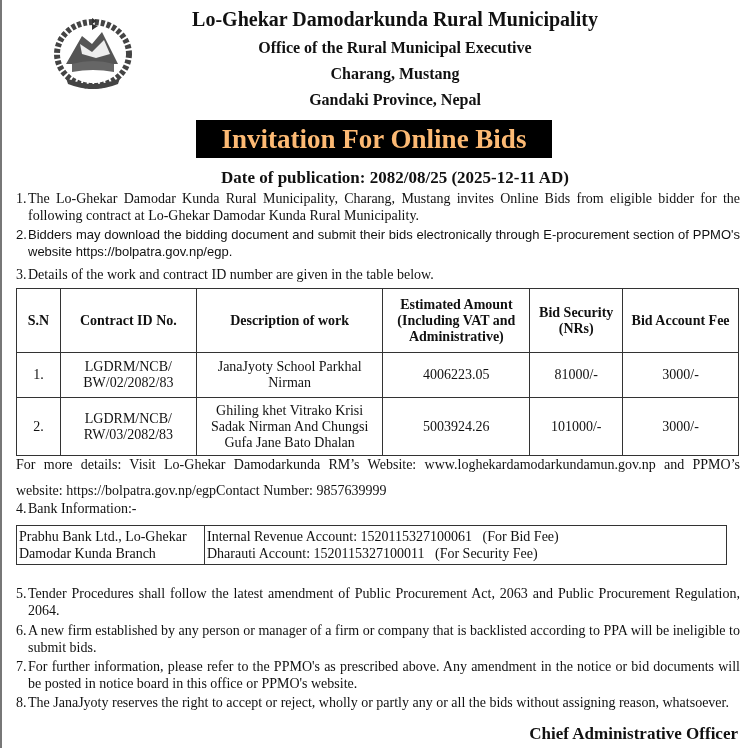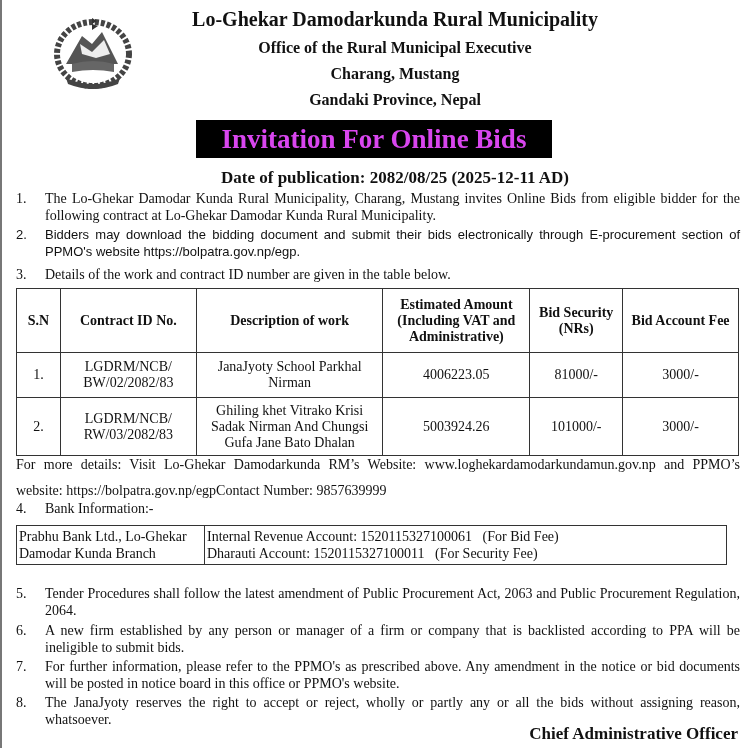--- a/index.html
+++ b/index.html
@@ -6,26 +6,26 @@
   body { width: 750px; height: 748px; position: relative; overflow: hidden;
          font-family: "Liberation Serif", serif; color: #111; }
   .left-rule { position: absolute; left: 0; top: 0; width: 2px; height: 748px; background: #777; }
   .emblem { position: absolute; left: 52px; top: 14px; width: 82px; height: 78px; }
   .hdr { position: absolute; left: 0; width: 750px; text-align: center; font-weight: bold; }
   .h1 { top: 8px; font-size: 20px; left: 20px; }
   .h2 { top: 39px; font-size: 16px; left: 20px; }
   .h3 { top: 65px; font-size: 16px; left: 20px; }
   .h4 { top: 91px; font-size: 16px; left: 20px; }
   .banner { position: absolute; left: 196px; top: 120px; width: 356px; height: 38px; background: #000;
-            color: #d946ef; font-weight: bold; font-size: 27px; text-align: center; line-height: 38px; }
+            color: #fdba74; font-weight: bold; font-size: 27px; text-align: center; line-height: 38px; }
   .pubdate { position: absolute; left: 0; top: 168px; width: 750px; text-align: center; padding-left: 20px;
              font-weight: bold; font-size: 17px; }
   .para { position: absolute; left: 16px; width: 724px; font-size: 14px; line-height: 17px; }
   .para .num { position: absolute; left: 0; top: 0; width: 28px; }
-  .para .txt { margin-left: 29px; display: block; text-align: justify; }
+  .para .txt { margin-left: 12px; display: block; text-align: justify; }
   .calibri { font-family: "Liberation Sans", sans-serif; font-size: 13px; }
   table.bids { position: absolute; left: 16px; top: 288px; width: 723px; border-collapse: collapse; font-size: 14px; }
   table.bids td, table.bids th { border: 1px solid #333; text-align: center; vertical-align: middle; padding: 0 4px; line-height: 16px; }
   table.bids th { font-weight: bold; height: 63px; }
   table.bids tr.r1 td { height: 44px; }
   table.bids tr.r2 td { height: 57px; }
   .more { position: absolute; left: 16px; top: 452px; width: 724px; font-size: 14px; line-height: 26px; text-align: justify; }
   table.bank { position: absolute; left: 16px; top: 525px; width: 711px; border-collapse: collapse; font-size: 14px; }
   table.bank td { border: 1px solid #333; padding: 2px 2px; line-height: 17px; vertical-align: top; }
   .signoff { position: absolute; right: 12px; top: 724px; font-weight: bold; font-size: 17px; }

